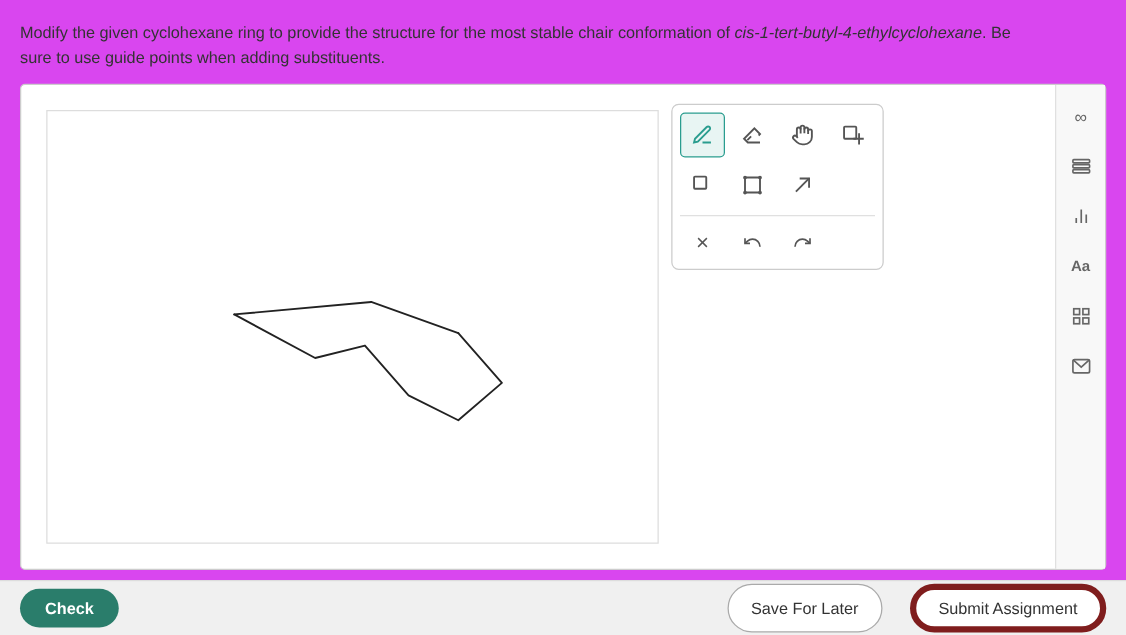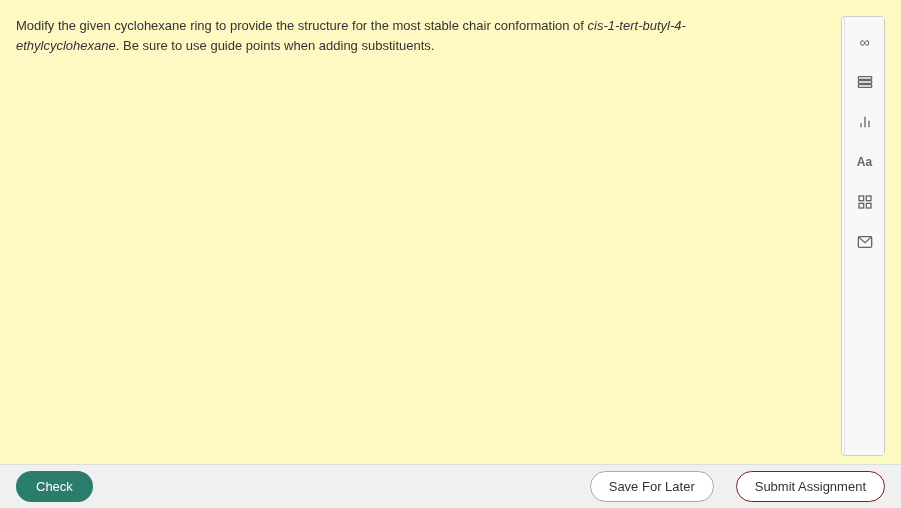--- a/index.html
+++ b/index.html
@@ -9,22 +9,23 @@
       width: 901px;
       height: 508px;
       overflow: hidden;
       display: flex;
       flex-direction: column;
     }
 
     .main-content {
       flex: 1;
       display: flex;
+      flex-direction: column;
       padding: 16px 16px 8px 16px;
-      background: #fef9c3;
+      background: #d946ef;
     }
 
     .instruction-text {
       font-size: 13px;
       color: #333;
       line-height: 1.5;
       margin-bottom: 12px;
       padding-right: 60px;
     }
 
@@ -156,42 +157,42 @@
     }
 
     .check-btn {
       background: #2a7d6b;
       color: white;
       border: none;
       border-radius: 20px;
       padding: 8px 20px;
       font-size: 13px;
       cursor: pointer;
-      font-weight: 400;
+      font-weight: 700;
     }
 
     .footer-right {
       display: flex;
       gap: 22px;
     }
 
     .save-later-btn {
       background: white;
       color: #333;
       border: 1px solid #aaa;
       border-radius: 20px;
       padding: 7px 18px;
       font-size: 13px;
       cursor: pointer;
     }
 
     .submit-btn {
       background: white;
       color: #333;
-      border: 1px solid #7f1d1d;
+      border: 5px solid #7f1d1d;
       border-radius: 20px;
       padding: 7px 18px;
       font-size: 13px;
       cursor: pointer;
     }
   </style>
 </head>
 <body>
 
 <div class="main-content">

